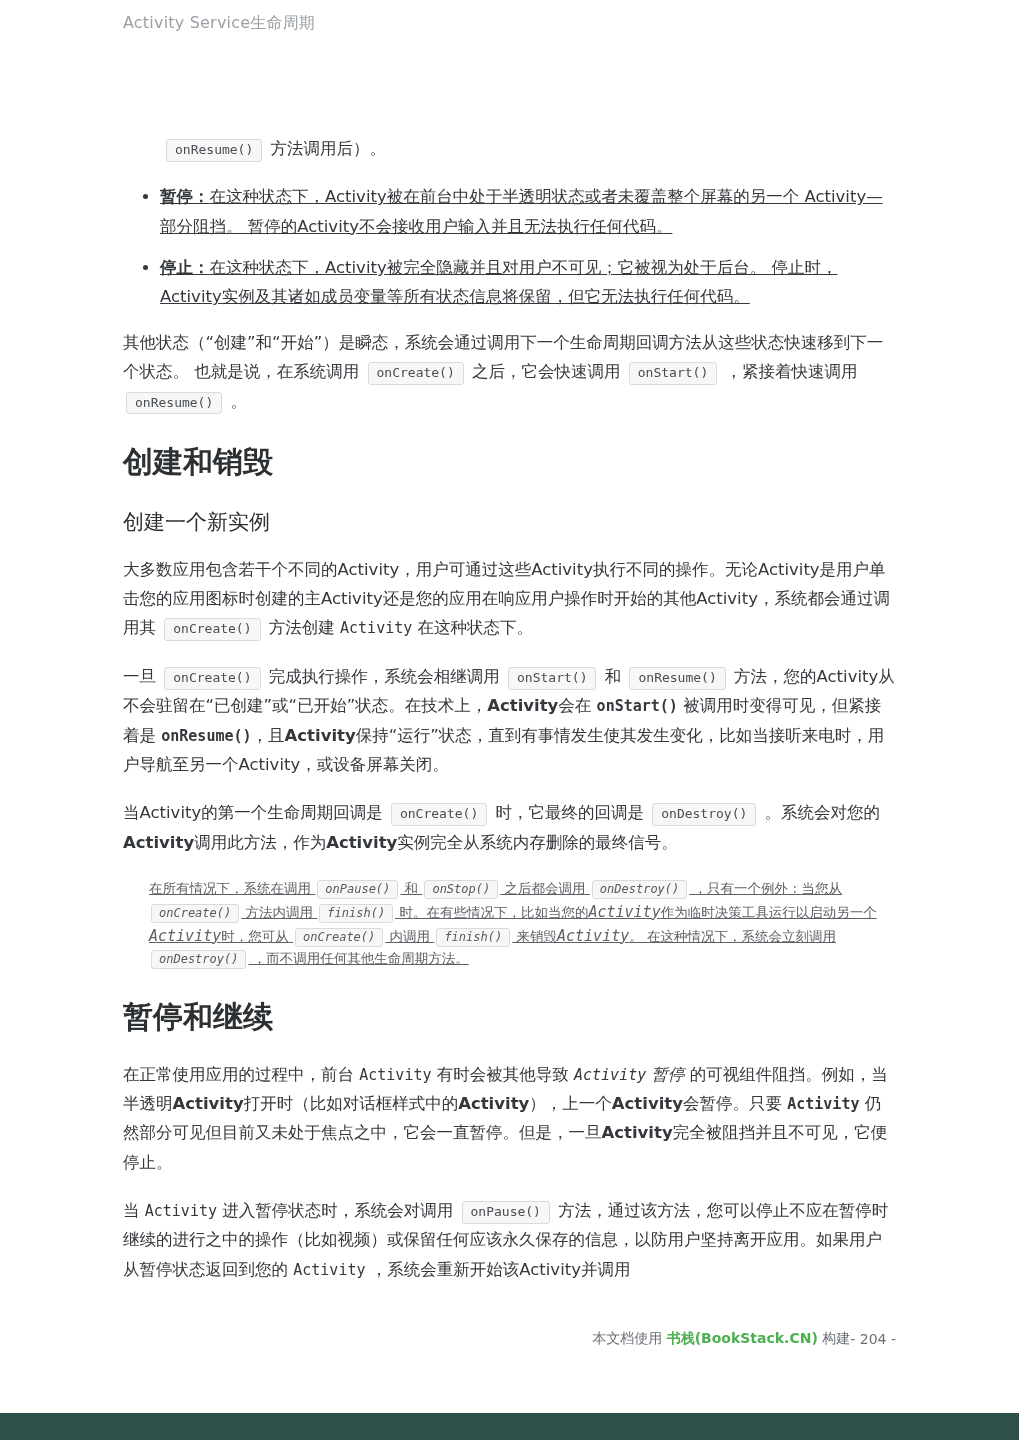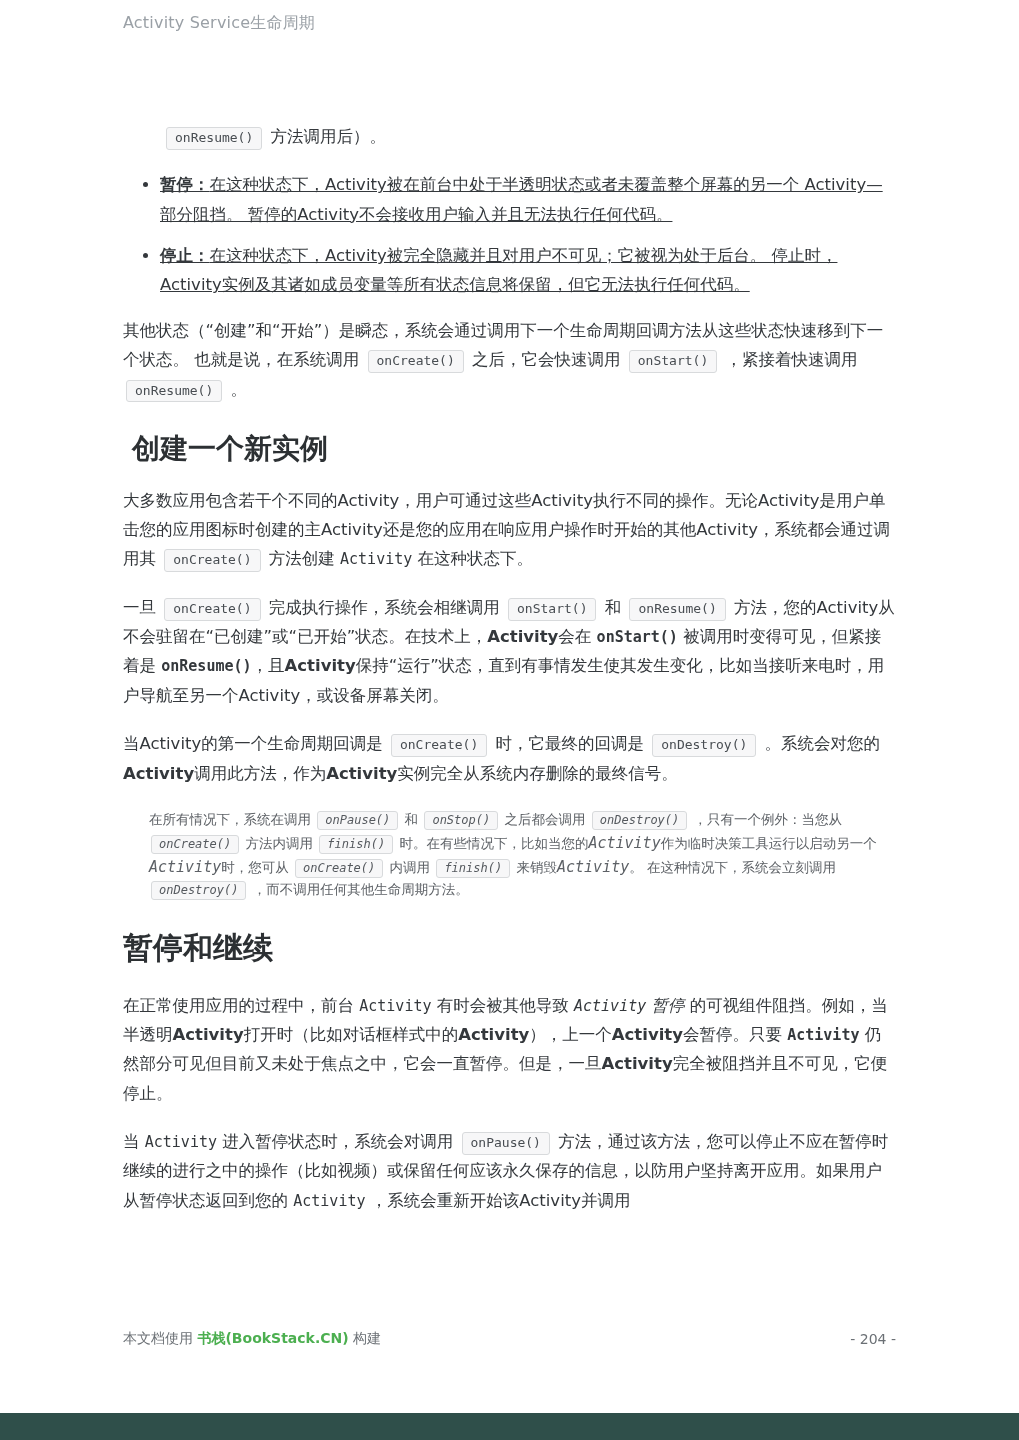--- a/index.html
+++ b/index.html
@@ -10,55 +10,55 @@
     color:#34383c;
   }
   .page-header {
     position:absolute; top:13px; left:123px;
     font-size:16px; color:#9aa0a6; letter-spacing:.2px;
   }
   .content {
     position:absolute; top:118px; left:123px; width:773px;
   }
   .content p {
-    font-size:16.5px; line-height:1.78; margin:4px 0 19px; color:#34383c;
+    font-size:16.5px; line-height:1.78; margin:16px 0 19px; color:#34383c;
   }
   .continuation { padding-left:40px; margin-bottom:21px; }
   ul.state-list { margin:2px 0 16px; padding-left:37px; list-style:disc outside; }
   ul.state-list li { font-size:16.5px; line-height:1.78; margin-bottom:12px; color:#34383c;text-decoration:underline; }
   h1 {
     font-size:30px; font-weight:700; color:#2c3033;
     margin:26px 0 22px; line-height:1.35;
   }
   h2 {
-    font-size:28px; font-weight:700; color:#2c3033;
-    margin:26px 9px 18px; line-height:1.35;
+    font-size:21px; font-weight:400; color:#2c3033;
+    margin:26px 0 18px; line-height:1.35;
   }
   blockquote {
     margin:0 0 22px; padding:2px 12px 2px 26px;
-    font-size:13.5px; line-height:1.6; color:#5d6166;
+    font-size:13.5px; line-height:1.6; color:#5d6166;text-decoration:underline;
   }
   code.badge {
     display:inline-block;
     font-family:"DejaVu Sans Mono","Liberation Mono",monospace;
     font-size:13px; color:#484d52;
     background:#f7f7f8; border:1px solid #d8dadc; border-radius:3px;
     padding:1px 8px; margin:0 3px; line-height:1.45; white-space:nowrap;
     vertical-align:baseline;
   }
   blockquote code.badge { font-size:12px; padding:0 7px; margin:0 2px; color:#55595e; }
   code.badge.italic, em.mono { font-style:italic; }
   code.mono, strong.mono, em.mono {
     font-family:"DejaVu Sans Mono","Liberation Mono",monospace;
     font-size:15px;
   }
   strong.mono { font-weight:700; }
   .page-footer {
     position:absolute; top:1330px; left:123px; right:123px;
-    display:flex; justify-content:space-between; align-items:center;
+    display:flex; justify-content:flex-end; align-items:center;
     font-size:14px; color:#6b7075;
   }
   .footer-link { color:#4caf50; font-weight:700; text-decoration:none; cursor:pointer; }
   .bottom-bar {
     position:absolute; left:0; bottom:0; width:100%; height:27px;
     background:#2f4f4a;
   }
 </style>
 </head>
 <body>
@@ -71,20 +71,21 @@
 
     <p class="continuation"><code class="badge">onResume()</code><span> 方法调用后）。</span></p>
 
     <ul class="state-list">
       <li><strong>暂停：</strong><span>在这种状态下，Activity被在前台中处于半透明状态或者未覆盖整个屏幕的另一个 Activity—部分阻挡。 暂停的Activity不会接收用户输入并且无法执行任何代码。</span></li>
       <li><strong>停止：</strong><span>在这种状态下，Activity被完全隐藏并且对用户不可见；它被视为处于后台。 停止时，Activity实例及其诸如成员变量等所有状态信息将保留，但它无法执行任何代码。</span></li>
     </ul>
 
     <p><span>其他状态（“创建”和“开始”）是瞬态，系统会通过调用下一个生命周期回调方法从这些状态快速移到下一个状态。 也就是说，在系统调用 </span><code class="badge">onCreate()</code><span> 之后，它会快速调用 </span><code class="badge">onStart()</code><span> ，紧接着快速调用 </span><code class="badge">onResume()</code><span> 。</span></p>
 
+    <h1>创建和销毁</h1>
 
     <h2>创建一个新实例</h2>
 
     <p><span>大多数应用包含若干个不同的Activity，用户可通过这些Activity执行不同的操作。无论Activity是用户单击您的应用图标时创建的主Activity还是您的应用在响应用户操作时开始的其他Activity，系统都会通过调用其 </span><code class="badge">onCreate()</code><span> 方法创建 </span><code class="mono">Activity</code><span> 在这种状态下。</span></p>
 
     <p><span>一旦 </span><code class="badge">onCreate()</code><span> 完成执行操作，系统会相继调用 </span><code class="badge">onStart()</code><span> 和 </span><code class="badge">onResume()</code><span> 方法，您的Activity从不会驻留在“已创建”或“已开始”状态。在技术上，</span><strong>Activity</strong><span>会在 </span><strong class="mono">onStart()</strong><span> 被调用时变得可见，但紧接着是 </span><strong class="mono">onResume()</strong><span>，且</span><strong>Activity</strong><span>保持“运行”状态，直到有事情发生使其发生变化，比如当接听来电时，用户导航至另一个Activity，或设备屏幕关闭。</span></p>
 
 
     <p><span>当Activity的第一个生命周期回调是 </span><code class="badge">onCreate()</code><span> 时，它最终的回调是 </span><code class="badge">onDestroy()</code><span> 。系统会对您的</span><strong>Activity</strong><span>调用此方法，作为</span><strong>Activity</strong><span>实例完全从系统内存删除的最终信号。</span></p>
 

